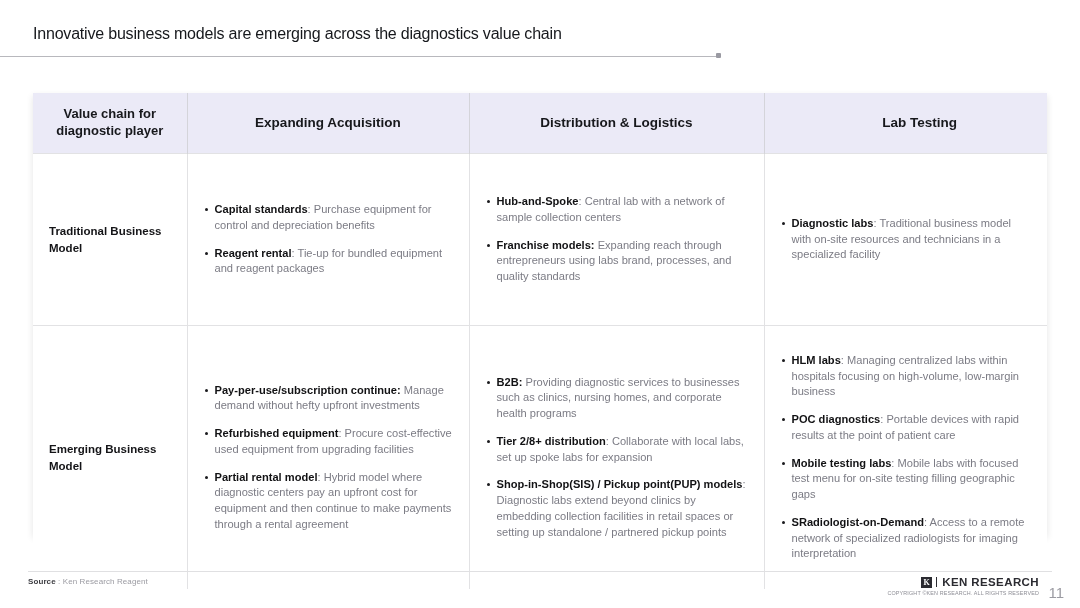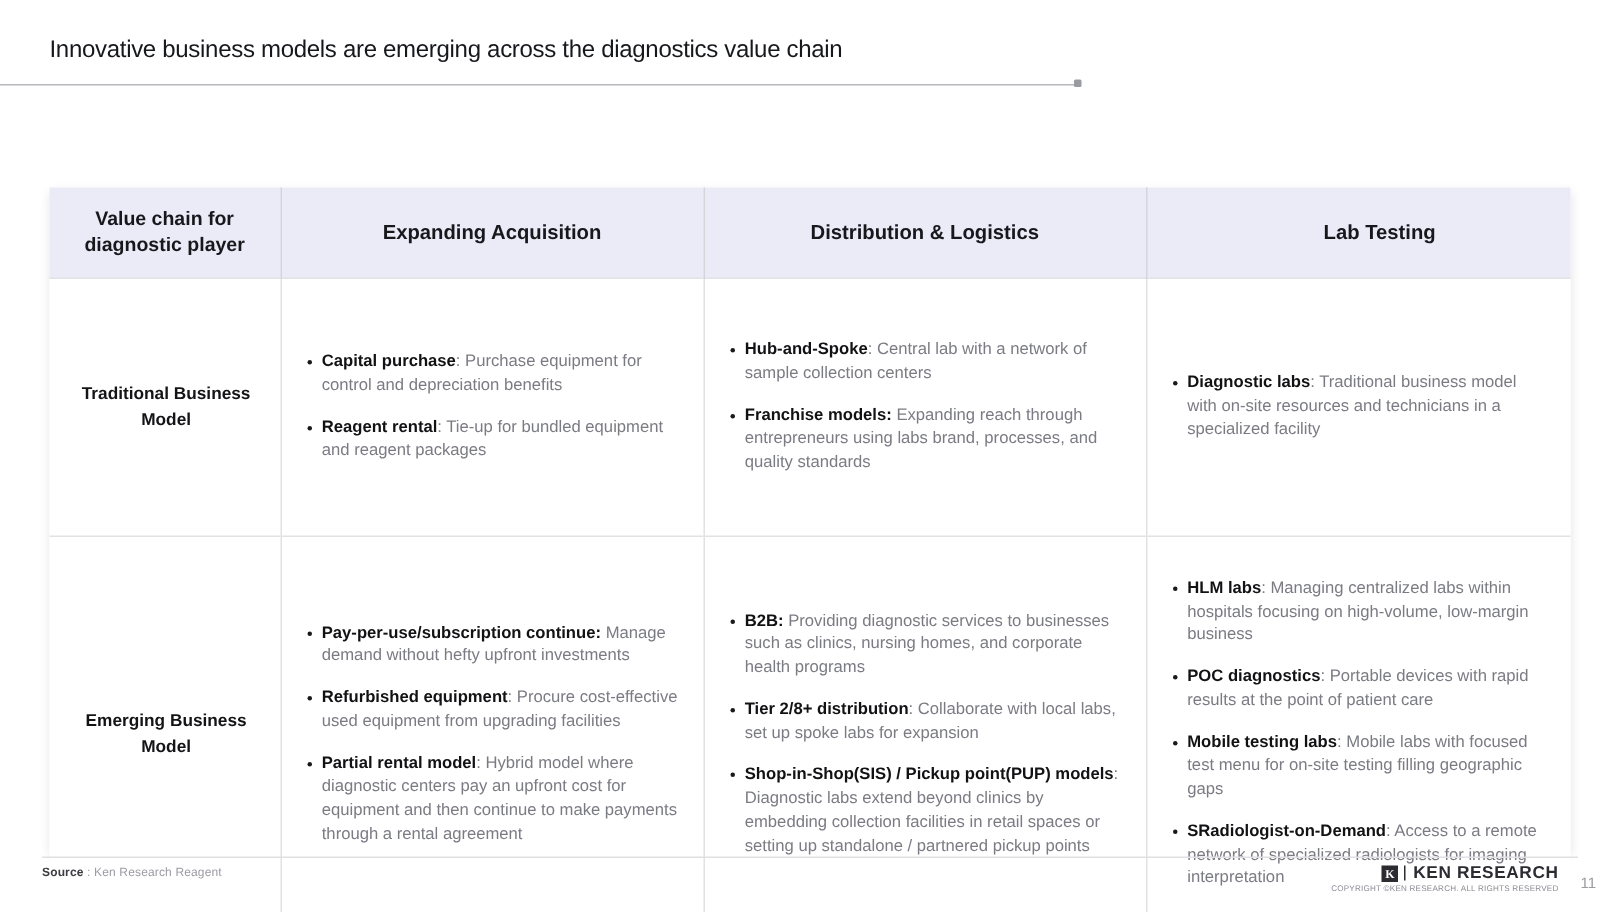--- a/index.html
+++ b/index.html
@@ -52,21 +52,20 @@
 
   
   .matrix-card {
     position: absolute;
     left: 33px;
     top: 93px;
     width: 1014px;
     height: 442px;
     background: #ffffff;
     box-shadow: 0 3px 7px rgba(0,0,0,0.11);
-    margin-top: 32px;
   }
   .matrix-table {
     width: 100%;
     height: 100%;
     border-collapse: collapse;
     table-layout: fixed;
   }
 
   
   .hdr-row th {
@@ -95,21 +94,21 @@
   }
   .matrix-table td:last-child { border-right: none; }
 
   .row-label {
     font-size: 11.5px;
     font-weight: 700;
     color: #141417;
     line-height: 1.45;
     padding-left: 14px;
     vertical-align: middle;
-    text-align: center;
+    text-align: left;
   }
 
   
   ul.bullets {
     margin: 0;
     padding: 0;
     list-style: none;
   }
   ul.bullets li {
     position: relative;
@@ -204,21 +203,21 @@
     margin-top: 2px;
     font-size: 5.4px;
     letter-spacing: 0.15px;
     color: #8d8d95;
     white-space: nowrap;
   }
   .page-number {
     position: absolute;
     right: 16px;
     top: 584px;
-    font-size: 10px;
+    font-size: 15px;
     color: #9b9ba2;
   }
 </style>
 </head>
 <body>
 
 <div class="slide-title-wrap">
   <div class="slide-title">Innovative business models are emerging across the diagnostics value chain</div>
   <div class="title-rule"></div>
   <div class="title-rule-dot"></div>
@@ -238,21 +237,21 @@
         <th>Expanding Acquisition</th>
         <th>Distribution &amp; Logistics</th>
         <th>Lab Testing</th>
       </tr>
     </thead>
     <tbody>
       <tr class="row-traditional">
         <td class="row-label">Traditional Business Model</td>
         <td>
           <ul class="bullets">
-              <li><b>Capital purchase</b><span>: </span><span>Purchase equipment for control and depreciation benefits</span></li>
+              <li><b>Capital standards</b><span>: </span><span>Purchase equipment for control and depreciation benefits</span></li>
               <li><b>Reagent rental</b><span>: </span><span>Tie-up for bundled equipment and reagent packages</span></li>
             </ul>
         </td>
         <td>
           <ul class="bullets">
               <li><b>Hub-and-Spoke</b><span>: </span><span>Central lab with a network of sample collection centers</span></li>
               <li><b>Franchise models:</b><span> </span><span>Expanding reach through entrepreneurs using labs brand, processes, and quality standards</span></li>
             </ul>
         </td>
         <td>

